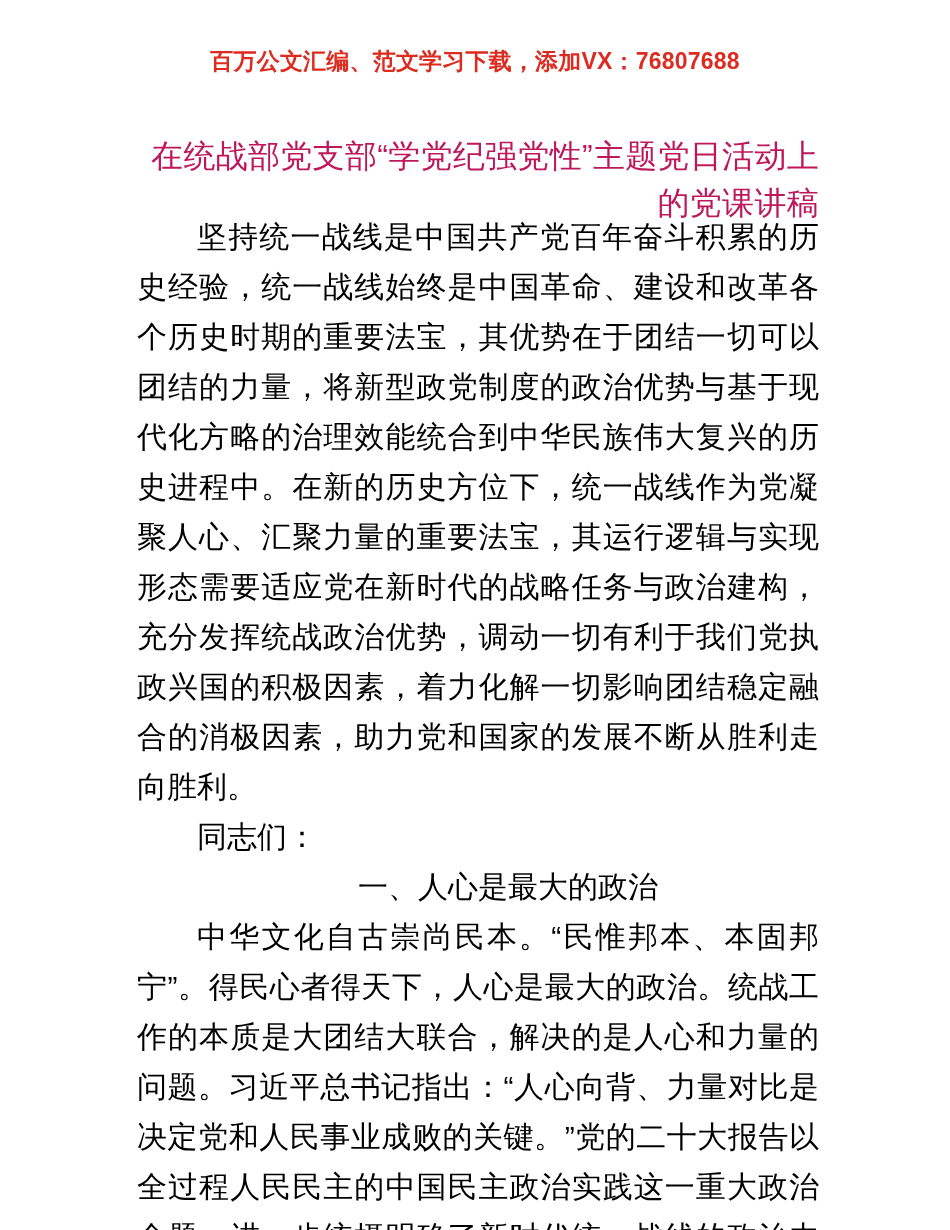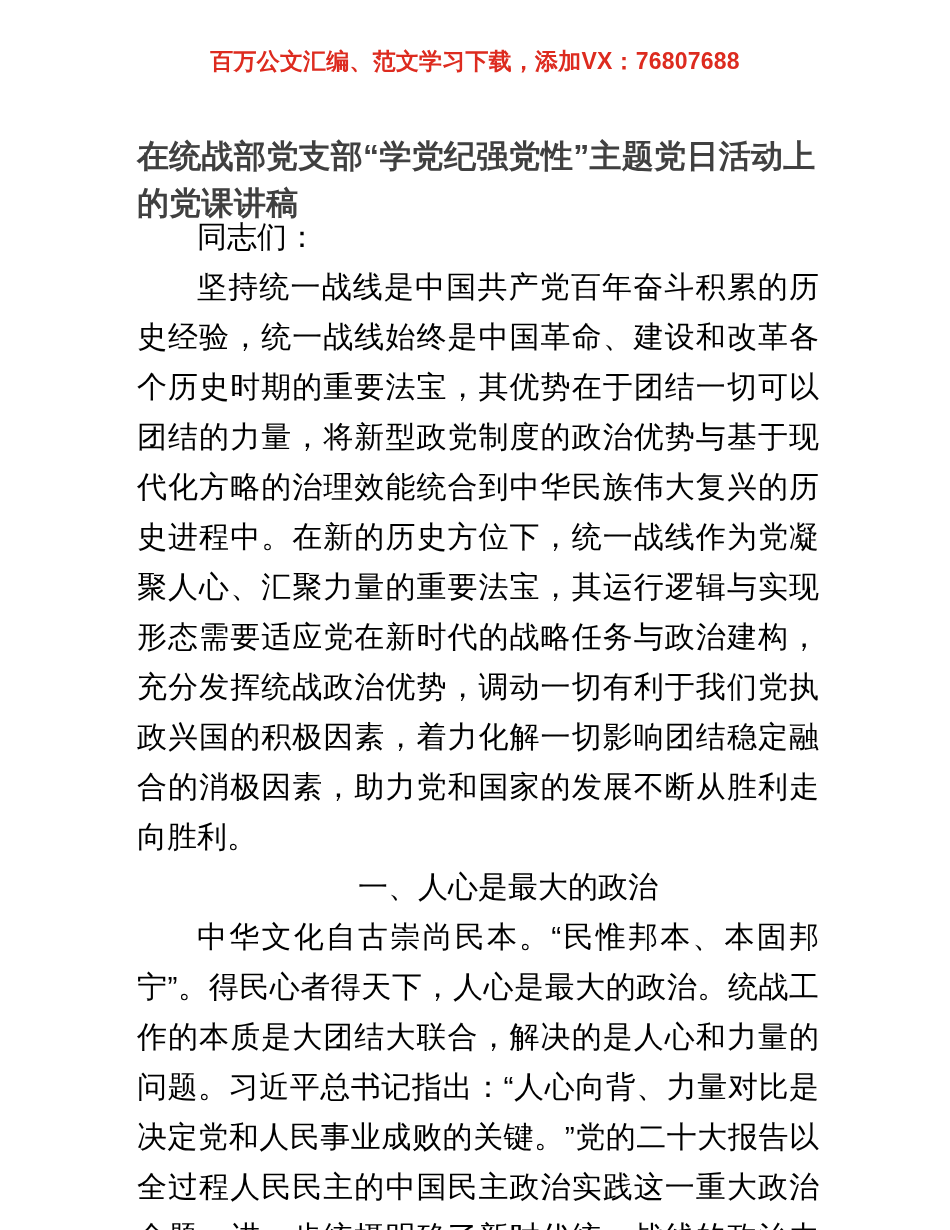--- a/index.html
+++ b/index.html
@@ -37,25 +37,25 @@
     letter-spacing: 0.2px;
     white-space: nowrap;
   }
 
   
   .doc-title {
     position: absolute;
     top: 112px;
     left: 137px;
     width: 682px;
-    text-align: left;
+    text-align: right;
     font-size: 32px;
     line-height: 47px;
-    font-weight: 700;
-    color: #404040;
+    font-weight: 400;
+    color: #be185d;
     letter-spacing: 0.3px;
   }
 
   
   .body-content {
     position: absolute;
     top: 212px;
     left: 137px;
     width: 682px;
   }
@@ -91,23 +91,23 @@
 <body>
 
 <div class="page">
 
   <div class="promo-header">百万公文汇编、范文学习下载，添加VX：76807688</div>
 
   <h1 class="doc-title">在统战部党支部“学党纪强党性”主题党日活动上的党课讲稿</h1>
 
   <div class="body-content">
 
+    <p class="para">坚持统一战线是中国共产党百年奋斗积累的历史经验，统一战线始终是中国革命、建设和改革各个历史时期的重要法宝，其优势在于团结一切可以团结的力量，将新型政党制度的政治优势与基于现代化方略的治理效能统合到中华民族伟大复兴的历史进程中。在新的历史方位下，统一战线作为党凝聚人心、汇聚力量的重要法宝，其运行逻辑与实现形态需要适应党在新时代的战略任务与政治建构，充分发挥统战政治优势，调动一切有利于我们党执政兴国的积极因素，着力化解一切影响团结稳定融合的消极因素，助力党和国家的发展不断从胜利走向胜利。</p>
+
     <p class="para salutation">同志们：</p>
-
-    <p class="para">坚持统一战线是中国共产党百年奋斗积累的历史经验，统一战线始终是中国革命、建设和改革各个历史时期的重要法宝，其优势在于团结一切可以团结的力量，将新型政党制度的政治优势与基于现代化方略的治理效能统合到中华民族伟大复兴的历史进程中。在新的历史方位下，统一战线作为党凝聚人心、汇聚力量的重要法宝，其运行逻辑与实现形态需要适应党在新时代的战略任务与政治建构，充分发挥统战政治优势，调动一切有利于我们党执政兴国的积极因素，着力化解一切影响团结稳定融合的消极因素，助力党和国家的发展不断从胜利走向胜利。</p>
 
     <p class="para section-heading">一、人心是最大的政治</p>
 
     <p class="para tail">中华文化自古崇尚民本。“民惟邦本、本固邦宁”。得民心者得天下，人心是最大的政治。统战工作的本质是大团结大联合，解决的是人心和力量的问题。习近平总书记指出：“人心向背、力量对比是决定党和人民事业成败的关键。”党的二十大报告以全过程人民民主的中国民主政治实践这一重大政治命题，进一步统摄明确了新时代统一战线的政治内涵和政治使命：坚持以人为本，广泛地凝聚各方面的共识，促进政党团结</p>
 
   </div>
 
 </div>
 
 </body></html>

